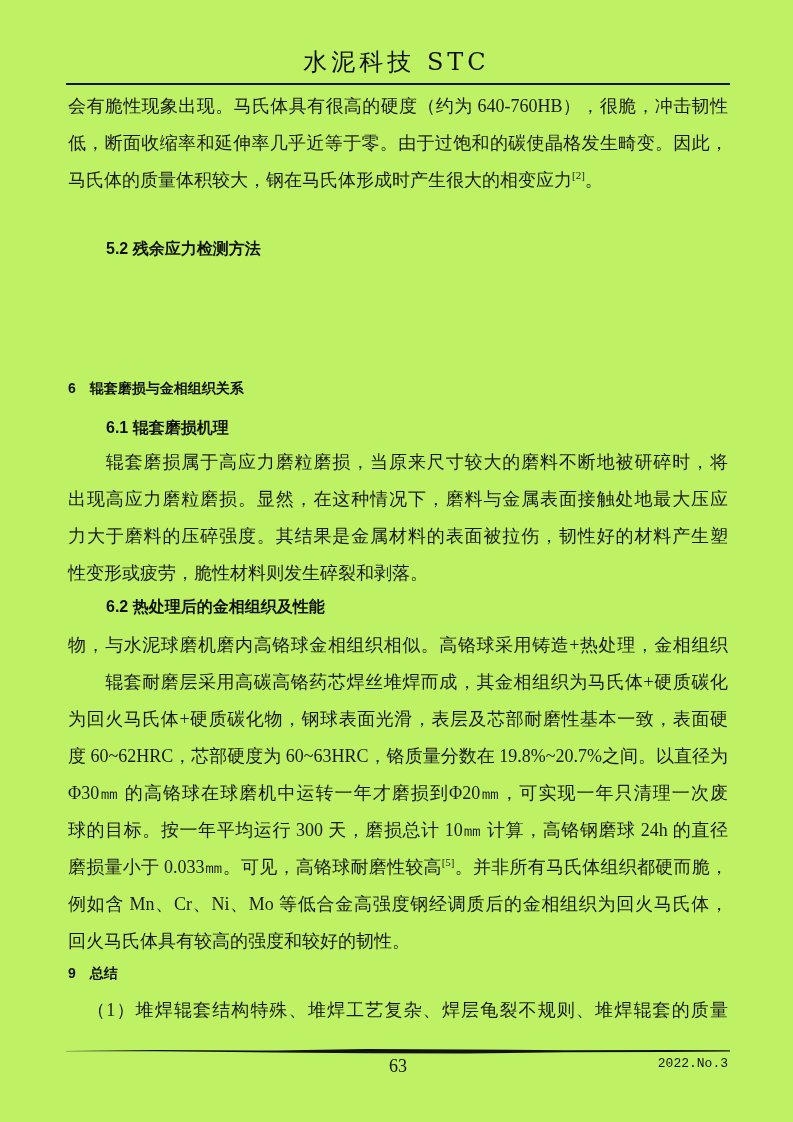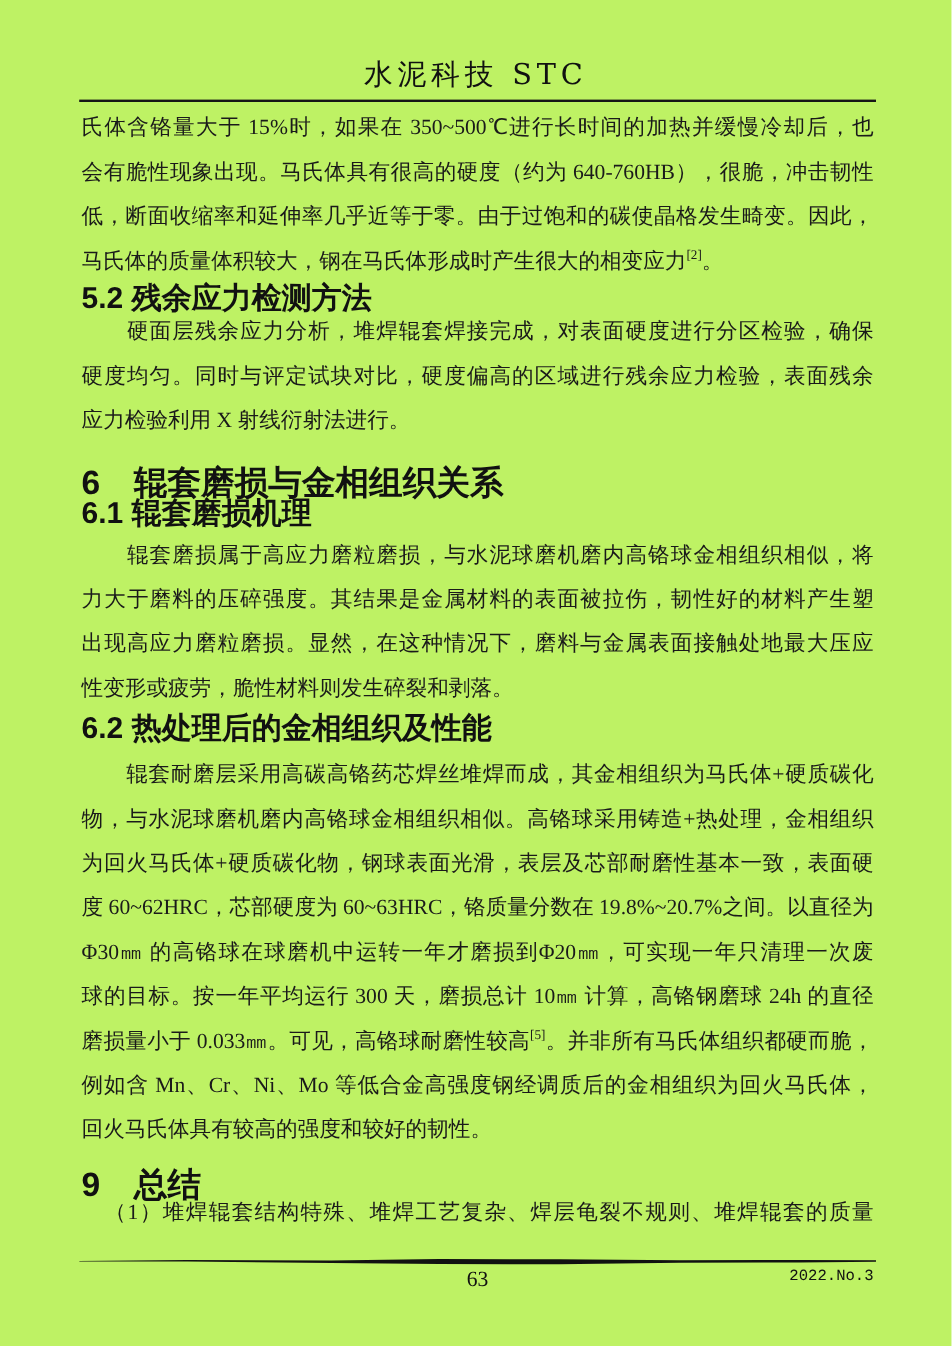--- a/index.html
+++ b/index.html
@@ -27,22 +27,22 @@
   .line{
     font-size:18px;line-height:37px;height:37px;
     text-align:justify;text-align-last:justify;
     white-space:normal;
   }
   .line.last{text-align:right;text-align-last:left;}
   .h1,.h2{
     font-family:"Liberation Sans",sans-serif;
     font-weight:bold;color:#111;margin:0;
   }
-  .h1{font-size:28px;line-height:34px;margin-top:15px;}
-  .h2{font-size:25px;line-height:32px;}
+  .h1{font-size:14px;line-height:34px;}
+  .h2{font-size:16px;line-height:32px;margin-left:38px;}
   sup.ref{font-size:11px;line-height:0;vertical-align:super;}
   
   .footer-rule{position:absolute;top:1048px;left:66px;width:664px;height:7px;}
   .footer-pageno{
     position:absolute;top:1056px;left:68px;width:660px;
     text-align:center;
     font-family:Liberation Serif, serif;font-size:18px;color:#111;
   }
   .footer-issue{
     position:absolute;top:1056px;right:65px;
@@ -51,50 +51,44 @@
 </style>
 </head>
 <body>
 
 <div class="page">
 
   <div class="journal-title">水泥科技 STC</div>
   <div class="header-rule"></div>
 
   <section class="block" style="top:88px">
-    <div class="line">氏体含铬量大于 15%时，如果在 350~500℃进行长时间的加热并缓慢冷却后，也</div>
     <div class="line">会有脆性现象出现。马氏体具有很高的硬度（约为 640-760HB），很脆，冲击韧性</div>
     <div class="line">低，断面收缩率和延伸率几乎近等于零。由于过饱和的碳使晶格发生畸变。因此，</div>
     <div class="line last"><span>马氏体的质量体积较大，钢在马氏体形成时产生很大的相变应力</span><sup class="ref">[2]</sup><span>。</span></div>
   </section>
 
   <h3 class="h2 block" style="top:233px">5.2 残余应力检测方法</h3>
 
-  <section class="block" style="top:258px">
-    <div class="line">　　硬面层残余应力分析，堆焊辊套焊接完成，对表面硬度进行分区检验，确保</div>
-    <div class="line">硬度均匀。同时与评定试块对比，硬度偏高的区域进行残余应力检验，表面残余</div>
-    <div class="line last">应力检验利用 X 射线衍射法进行。</div>
-  </section>
 
   <h2 class="h1 block" style="top:371px">6　辊套磨损与金相组织关系</h2>
 
   <h3 class="h2 block" style="top:412px">6.1 辊套磨损机理</h3>
 
   <section class="block" style="top:444px">
-    <div class="line">　　辊套磨损属于高应力磨粒磨损，与水泥球磨机磨内高铬球金相组织相似，将</div>
+    <div class="line">　　辊套磨损属于高应力磨粒磨损，当原来尺寸较大的磨料不断地被研碎时，将</div>
+    <div class="line">出现高应力磨粒磨损。显然，在这种情况下，磨料与金属表面接触处地最大压应</div>
     <div class="line">力大于磨料的压碎强度。其结果是金属材料的表面被拉伤，韧性好的材料产生塑</div>
-    <div class="line">出现高应力磨粒磨损。显然，在这种情况下，磨料与金属表面接触处地最大压应</div>
     <div class="line last">性变形或疲劳，脆性材料则发生碎裂和剥落。</div>
   </section>
 
   <h3 class="h2 block" style="top:591px">6.2 热处理后的金相组织及性能</h3>
 
   <section class="block" style="top:627px">
+    <div class="line">物，与水泥球磨机磨内高铬球金相组织相似。高铬球采用铸造+热处理，金相组织</div>
     <div class="line">　　辊套耐磨层采用高碳高铬药芯焊丝堆焊而成，其金相组织为马氏体+硬质碳化</div>
-    <div class="line">物，与水泥球磨机磨内高铬球金相组织相似。高铬球采用铸造+热处理，金相组织</div>
     <div class="line">为回火马氏体+硬质碳化物，钢球表面光滑，表层及芯部耐磨性基本一致，表面硬</div>
     <div class="line">度 60~62HRC，芯部硬度为 60~63HRC，铬质量分数在 19.8%~20.7%之间。以直径为</div>
     <div class="line">Φ30㎜ 的高铬球在球磨机中运转一年才磨损到Φ20㎜，可实现一年只清理一次废</div>
     <div class="line">球的目标。按一年平均运行 300 天，磨损总计 10㎜ 计算，高铬钢磨球 24h 的直径</div>
     <div class="line"><span>磨损量小于 0.033㎜。可见，高铬球耐磨性较高</span><sup class="ref">[5]</sup><span>。并非所有马氏体组织都硬而脆，</span></div>
     <div class="line">例如含 Mn、Cr、Ni、Mo 等低合金高强度钢经调质后的金相组织为回火马氏体，</div>
     <div class="line last">回火马氏体具有较高的强度和较好的韧性。</div>
   </section>
 
   <h2 class="h1 block" style="top:956px">9　总结</h2>

